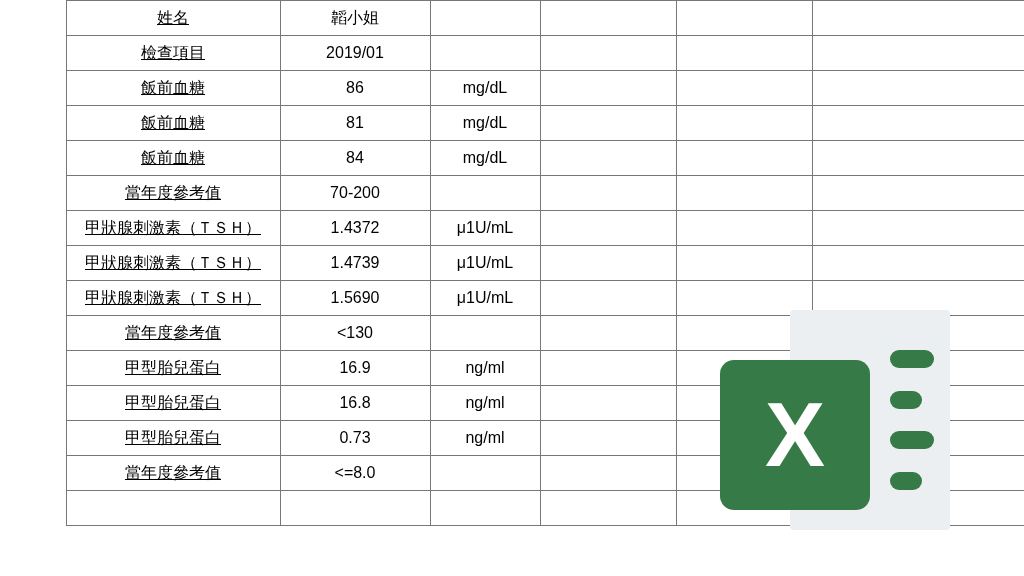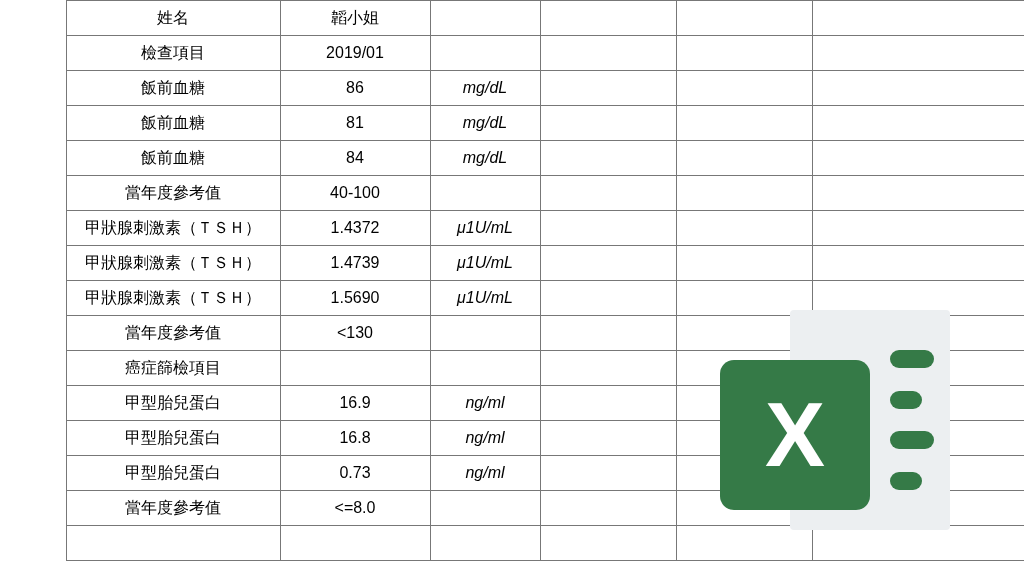--- a/index.html
+++ b/index.html
@@ -20,23 +20,23 @@
       border: 1px solid #777;
       height: 35px;
       text-align: center;
       vertical-align: middle;
       font-size: 16px;
       color: #000;
       overflow: hidden;
       white-space: nowrap;
     }
     .sheet td.col-a { width: 66px; border-left: none; border-top: none; border-bottom: none; }
-    .sheet td.col-b { width: 214px; }
+    .sheet td.col-b { width: 214px; text-decoration: underline; }
     .sheet td.col-c { width: 150px; }
-    .sheet td.col-d { width: 110px; font-style: italic; }
+    .sheet td.col-d { width: 110px; }
     .sheet td.col-e { width: 136px; }
     .sheet td.col-f { width: 136px; }
     .sheet td.col-g { width: 212px; border-right: none; }
     .excel-icon {
       position: absolute;
       left: 690px;
       top: 290px;
       width: 280px;
       height: 300px;
       pointer-events: none;
@@ -133,21 +133,21 @@
         <td class="col-b">飯前血糖</td>
         <td class="col-c">84</td>
         <td class="col-d">mg/dL</td>
         <td class="col-e"></td>
         <td class="col-f"></td>
         <td class="col-g"></td>
       </tr>
       <tr>
         <td class="col-a"></td>
         <td class="col-b">當年度參考值</td>
-        <td class="col-c">40-100</td>
+        <td class="col-c">70-200</td>
         <td class="col-d"></td>
         <td class="col-e"></td>
         <td class="col-f"></td>
         <td class="col-g"></td>
       </tr>
       <tr>
         <td class="col-a"></td>
         <td class="col-b">甲狀腺刺激素（ＴＳＨ）</td>
         <td class="col-c">1.4372</td>
         <td class="col-d">μ1U/mL</td>
@@ -170,29 +170,20 @@
         <td class="col-c">1.5690</td>
         <td class="col-d">μ1U/mL</td>
         <td class="col-e"></td>
         <td class="col-f"></td>
         <td class="col-g"></td>
       </tr>
       <tr>
         <td class="col-a"></td>
         <td class="col-b">當年度參考值</td>
         <td class="col-c">&lt;130</td>
-        <td class="col-d"></td>
-        <td class="col-e"></td>
-        <td class="col-f"></td>
-        <td class="col-g"></td>
-      </tr>
-      <tr>
-        <td class="col-a"></td>
-        <td class="col-b">癌症篩檢項目</td>
-        <td class="col-c"></td>
         <td class="col-d"></td>
         <td class="col-e"></td>
         <td class="col-f"></td>
         <td class="col-g"></td>
       </tr>
       <tr>
         <td class="col-a"></td>
         <td class="col-b">甲型胎兒蛋白</td>
         <td class="col-c">16.9</td>
         <td class="col-d">ng/ml</td>

